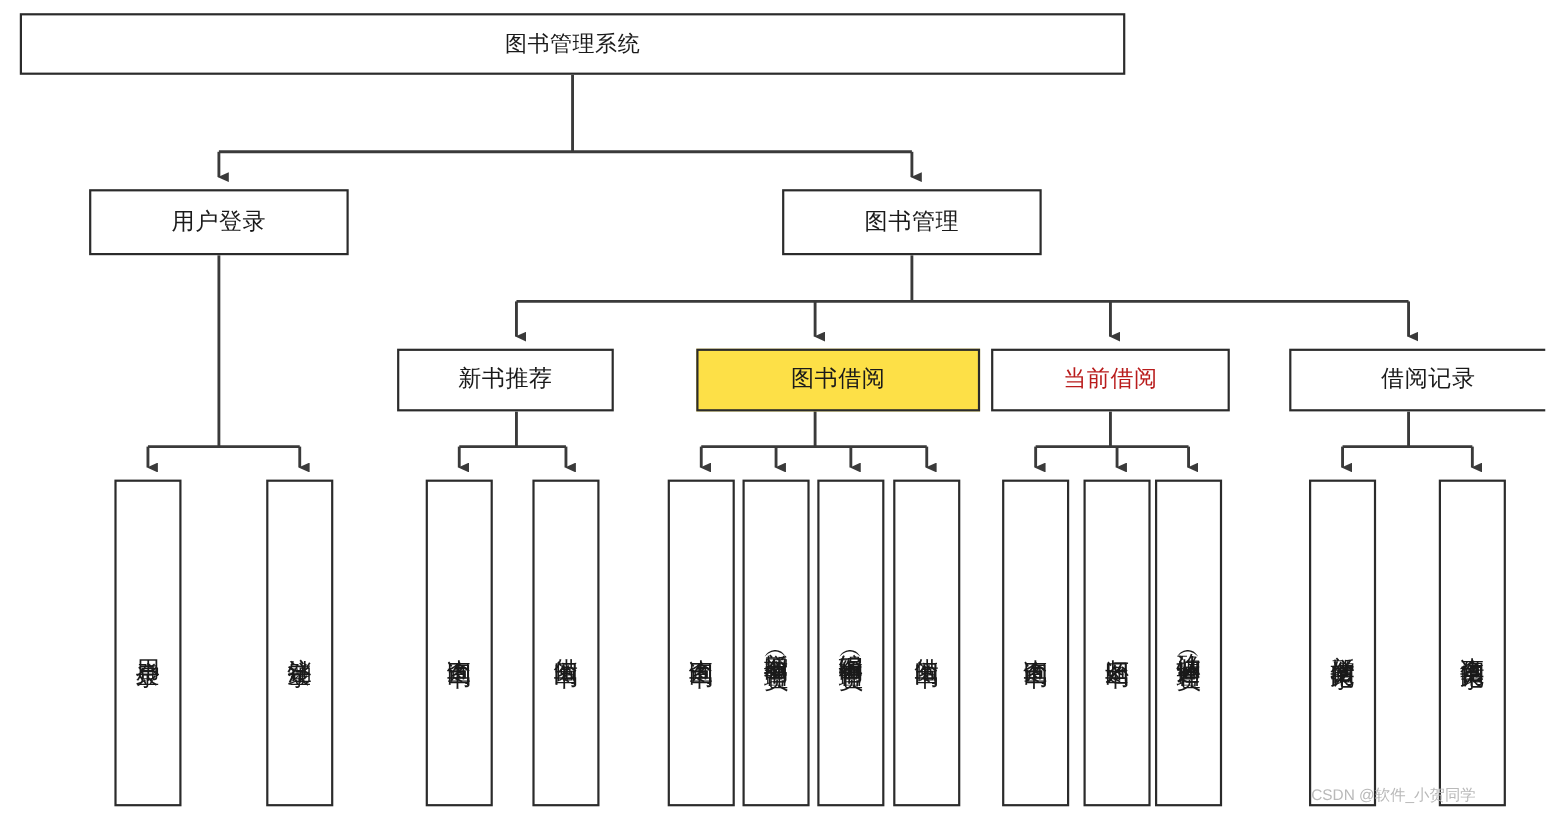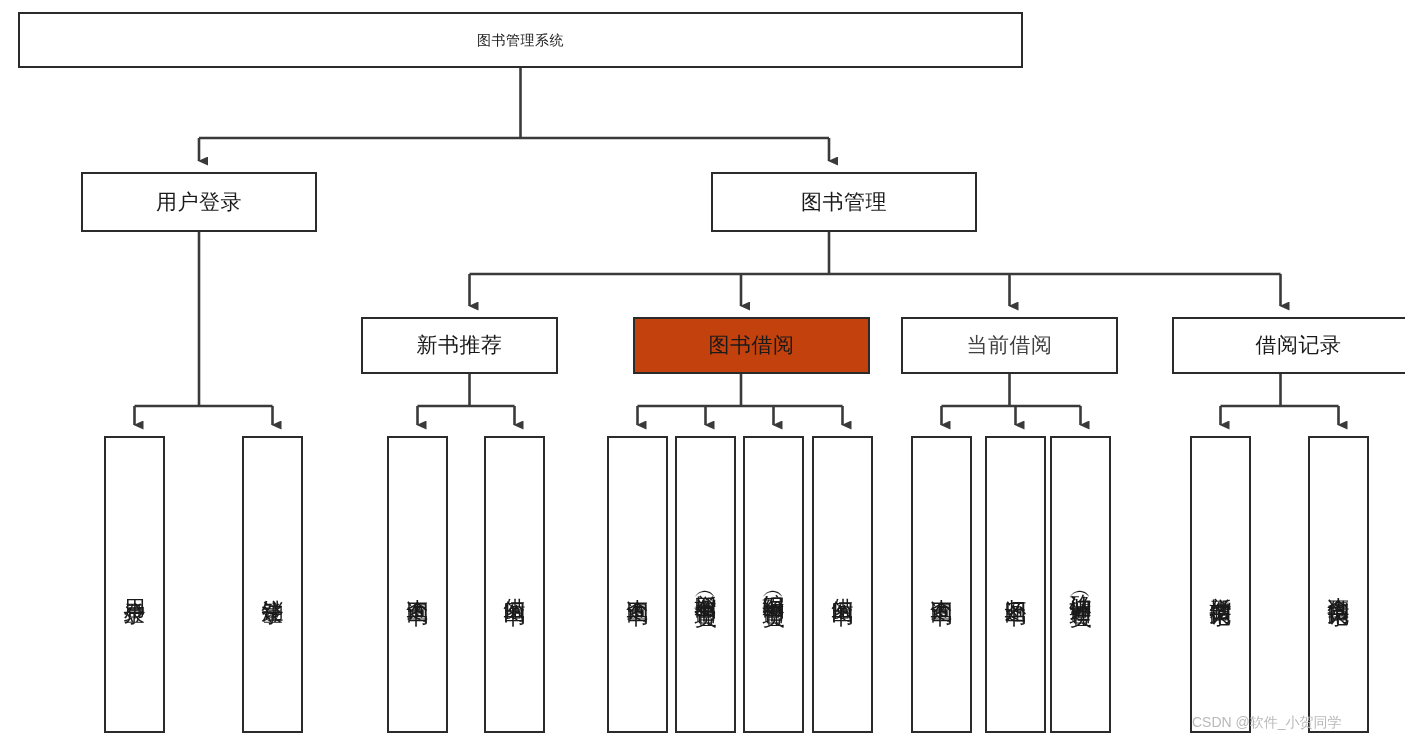--- a/index.html
+++ b/index.html
@@ -39,21 +39,21 @@
     text-align: center;
     line-height: 1.15;
     letter-spacing: 0.5px;
   }
   
   .node.horiz .label {
     font-size: 21px;
     white-space: nowrap;
   }
   .node.root .label {
-    font-size: 14px;
+    font-size: 20px;
   }
   
   .node.vert {
     align-items: center;
     justify-content: center;
     padding: 4px 0;
   }
   .node.vert .label {
     writing-mode: vertical-rl;
     text-orientation: upright;
@@ -120,31 +120,31 @@
       </g>
   </svg>
 
   <div id="nodes">
       <div class="node horiz root" style="left: 18px; top: 12px; width: 1005px; height: 56px; border-color: rgb(43, 43, 43); background: rgb(255, 255, 255);">
         <span class="label" style="color: rgb(26, 26, 26);">图书管理系统</span>
       </div>
       <div class="node horiz" style="left: 81px; top: 172px; width: 236px; height: 60px; border-color: rgb(43, 43, 43); background: rgb(255, 255, 255);">
         <span class="label" style="color: rgb(26, 26, 26);">用户登录</span>
       </div>
-      <div class="node horiz" style="left: 711px; top: 172px; width: 266px; height: 60px; border-color: rgb(43, 43, 43); background: rgb(255, 255, 255);">
+      <div class="node horiz" style="left: 711px; top: 172px; width: 236px; height: 60px; border-color: rgb(43, 43, 43); background: rgb(255, 255, 255);">
         <span class="label" style="color: rgb(26, 26, 26);">图书管理</span>
       </div>
       <div class="node horiz" style="left: 361px; top: 317px; width: 197px; height: 57px; border-color: rgb(43, 43, 43); background: rgb(255, 255, 255);">
         <span class="label" style="color: rgb(26, 26, 26);">新书推荐</span>
       </div>
-      <div class="node horiz" style="left: 633px; top: 317px; width: 237px; height: 57px; border-color: rgb(43, 43, 43); background: #c2410c;">
+      <div class="node horiz" style="left: 633px; top: 317px; width: 258px; height: 57px; border-color: rgb(43, 43, 43); background: #fde047;">
         <span class="label" style="color: rgb(26, 26, 26);">图书借阅</span>
       </div>
       <div class="node horiz" style="left: 901px; top: 317px; width: 217px; height: 57px; border-color: rgb(43, 43, 43); background: rgb(255, 255, 255);">
-        <span class="label" style="color: #404040;">当前借阅</span>
+        <span class="label" style="color: #b91c1c;">当前借阅</span>
       </div>
       <div class="node horiz" style="left: 1172px; top: 317px; width: 253px; height: 57px; border-color: rgb(43, 43, 43); background: rgb(255, 255, 255);">
         <span class="label" style="color: rgb(26, 26, 26);">借阅记录</span>
       </div>
       <div class="node vert" style="left: 104px; top: 436px; width: 61px; height: 297px; border-color: rgb(43, 43, 43); background: rgb(255, 255, 255);">
         <span class="label" style="color: rgb(26, 26, 26);">用户登录</span>
       </div>
       <div class="node vert" style="left: 242px; top: 436px; width: 61px; height: 297px; border-color: rgb(43, 43, 43); background: rgb(255, 255, 255);">
         <span class="label" style="color: rgb(26, 26, 26);">注销登录</span>
       </div>

